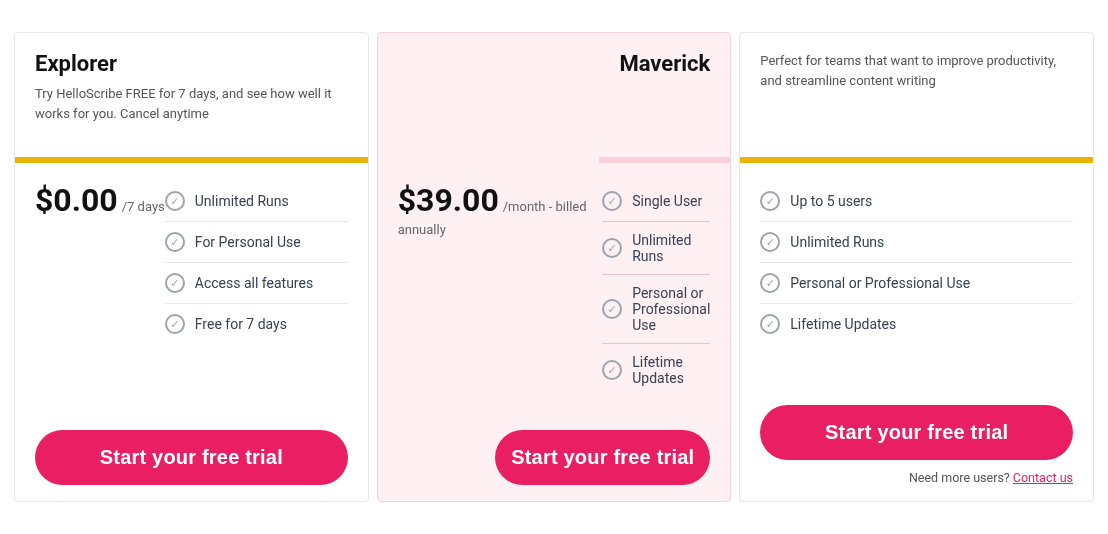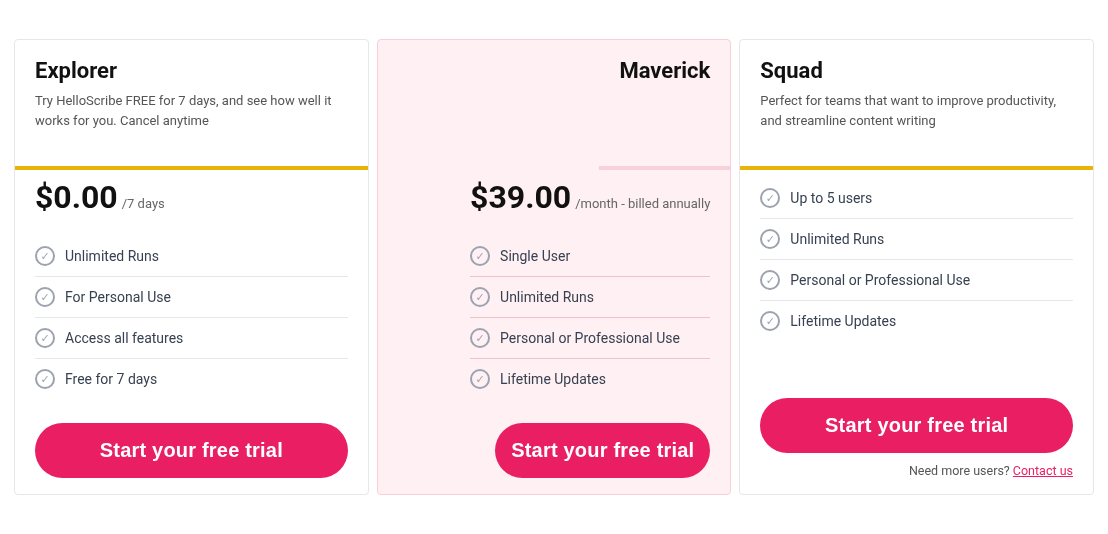--- a/index.html
+++ b/index.html
@@ -32,21 +32,21 @@
     }
 
     .plan-card.featured {
       background: #fff0f3;
       border-color: #f8d0da;
       align-items: flex-end;
     }
 
     .plan-header {
       padding: 18px 20px 16px;
-      border-bottom: 4px solid #eab308;
+      border-bottom: 6px solid #eab308;
       min-height: 130px;
     }
 
     .featured .plan-header {
       border-bottom-color: #f8d0da;
     }
 
     .plan-name {
       font-size: 22px;
       font-weight: 700;
@@ -54,24 +54,24 @@
       margin-bottom: 8px;
     }
 
     .plan-description {
       font-size: 13px;
       color: #555;
       line-height: 1.5;
     }
 
     .plan-body {
-      padding: 8px 20px;
+      padding: 18px 20px;
       flex: 1;
       display: flex;
-      flex-direction: column;
+      flex-direction: row;
     }
 
     .plan-price {
       margin-bottom: 20px;
     }
 
     .price-amount {
       font-size: 32px;
       font-weight: 700;
       color: #111;
@@ -203,21 +203,20 @@
           <li class="feature-item">
             <span class="check-icon">✓</span>
             <span>Lifetime Updates</span>
           </li>
         </ul>
       </div>
       <div class="cta-section"><button class="cta-button">Start your free trial</button></div>
     </div>
     <div class="plan-card">
       <div class="plan-header">
-        <div class="plan-name">Squad</div>
         <div class="plan-description">Perfect for teams that want to improve productivity, and streamline content writing</div>
       </div>
       <div class="plan-body">
         <ul class="features-list">
           <li class="feature-item">
             <span class="check-icon">✓</span>
             <span>Up to 5 users</span>
           </li>
           <li class="feature-item">
             <span class="check-icon">✓</span>

